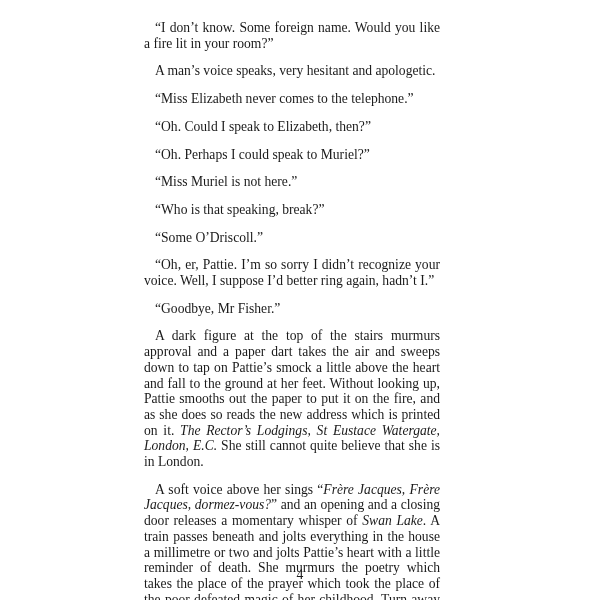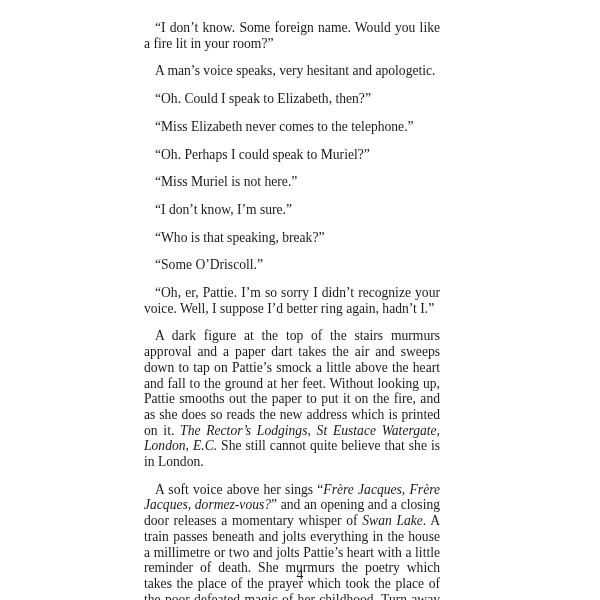--- a/index.html
+++ b/index.html
@@ -40,26 +40,26 @@
       font-size: 13.6px;
       color: #1a1a1a;
     }
   </style>
 </head>
 <body>
 
 <div class="page">
   <p class="para">“I don’t know. Some foreign name. Would you like a fire lit in your room?”</p>
   <p class="para">A man’s voice speaks, very hesitant and apologetic.</p>
+  <p class="para">“Miss Elizabeth never comes to the telephone.”</p>
   <p class="para">“Oh. Could I speak to Elizabeth, then?”</p>
-  <p class="para">“Miss Elizabeth never comes to the telephone.”</p>
   <p class="para">“Oh. Perhaps I could speak to Muriel?”</p>
   <p class="para">“Miss Muriel is not here.”</p>
-  <p class="para">“I don’t know, I’m sure.”</p>
   <p class="para">“Who is that speaking, break?”</p>
   <p class="para">“Some O’Driscoll.”</p>
   <p class="para">“Oh, er, Pattie. I’m so sorry I didn’t recognize your voice. Well, I suppose I’d better ring again, hadn’t I.”</p>
+  <p class="para">“Goodbye, Mr Fisher.”</p>
   <p class="para"><span>A dark figure at the top of the stairs murmurs approval and a paper dart takes the air and sweeps down to tap on Pattie’s smock a little above the heart and fall to the ground at her feet. Without looking up, Pattie smooths out the paper to put it on the fire, and as she does so reads the new address which is printed on it. </span><em>The Rector’s Lodgings, St Eustace Watergate, London, E.C.</em><span> She still cannot quite believe that she is in London.</span></p>
   <p class="para"><span>A soft voice above her sings “</span><em>Frère Jacques, Frère Jacques, dormez-vous?</em><span>” and an opening and a closing door releases a momentary whisper of </span><em>Swan Lake</em><span>. A train passes beneath and jolts everything in the house a millimetre or two and jolts Pattie’s heart with a little reminder of death. She murmurs the poetry which takes the place of the prayer which took the place of the poor defeated magic of her childhood. Turn away no more. Why wilt thou turn away? The starry floor, the watery shore, is given thee till the break of day.</span></p>
 
 </div>
 
 <div class="page-number">4</div>
 
 </body></html>

